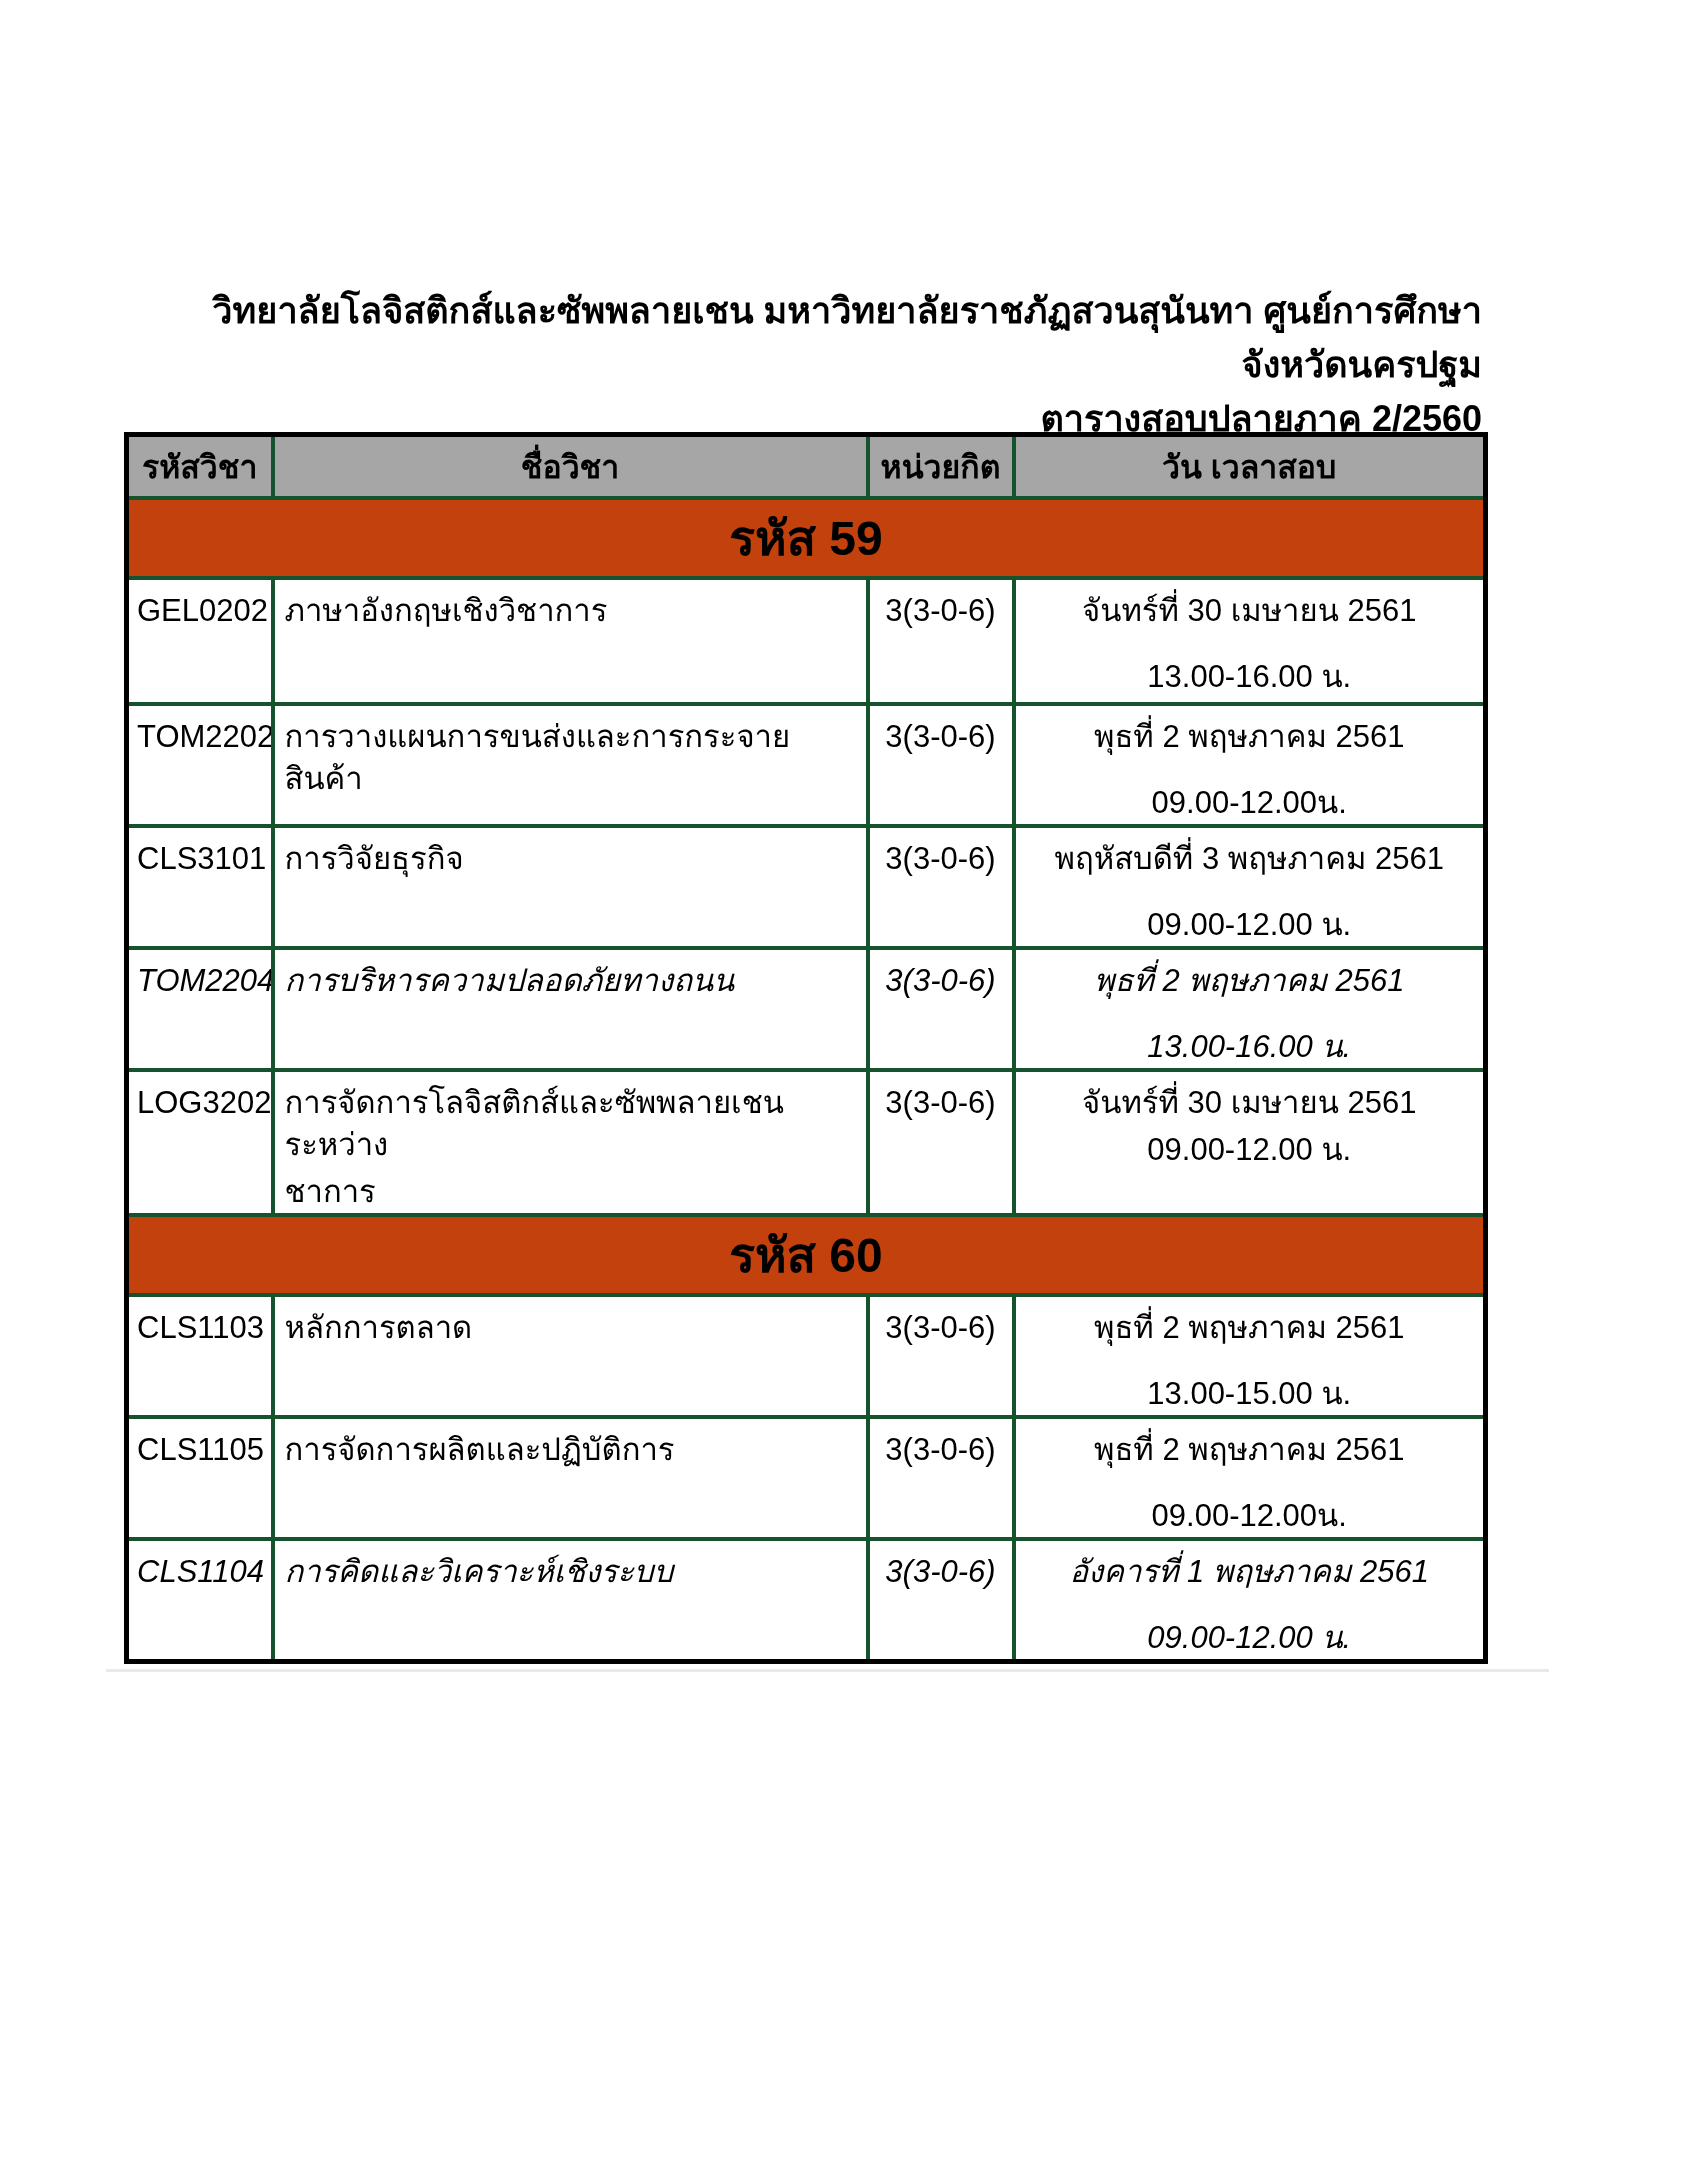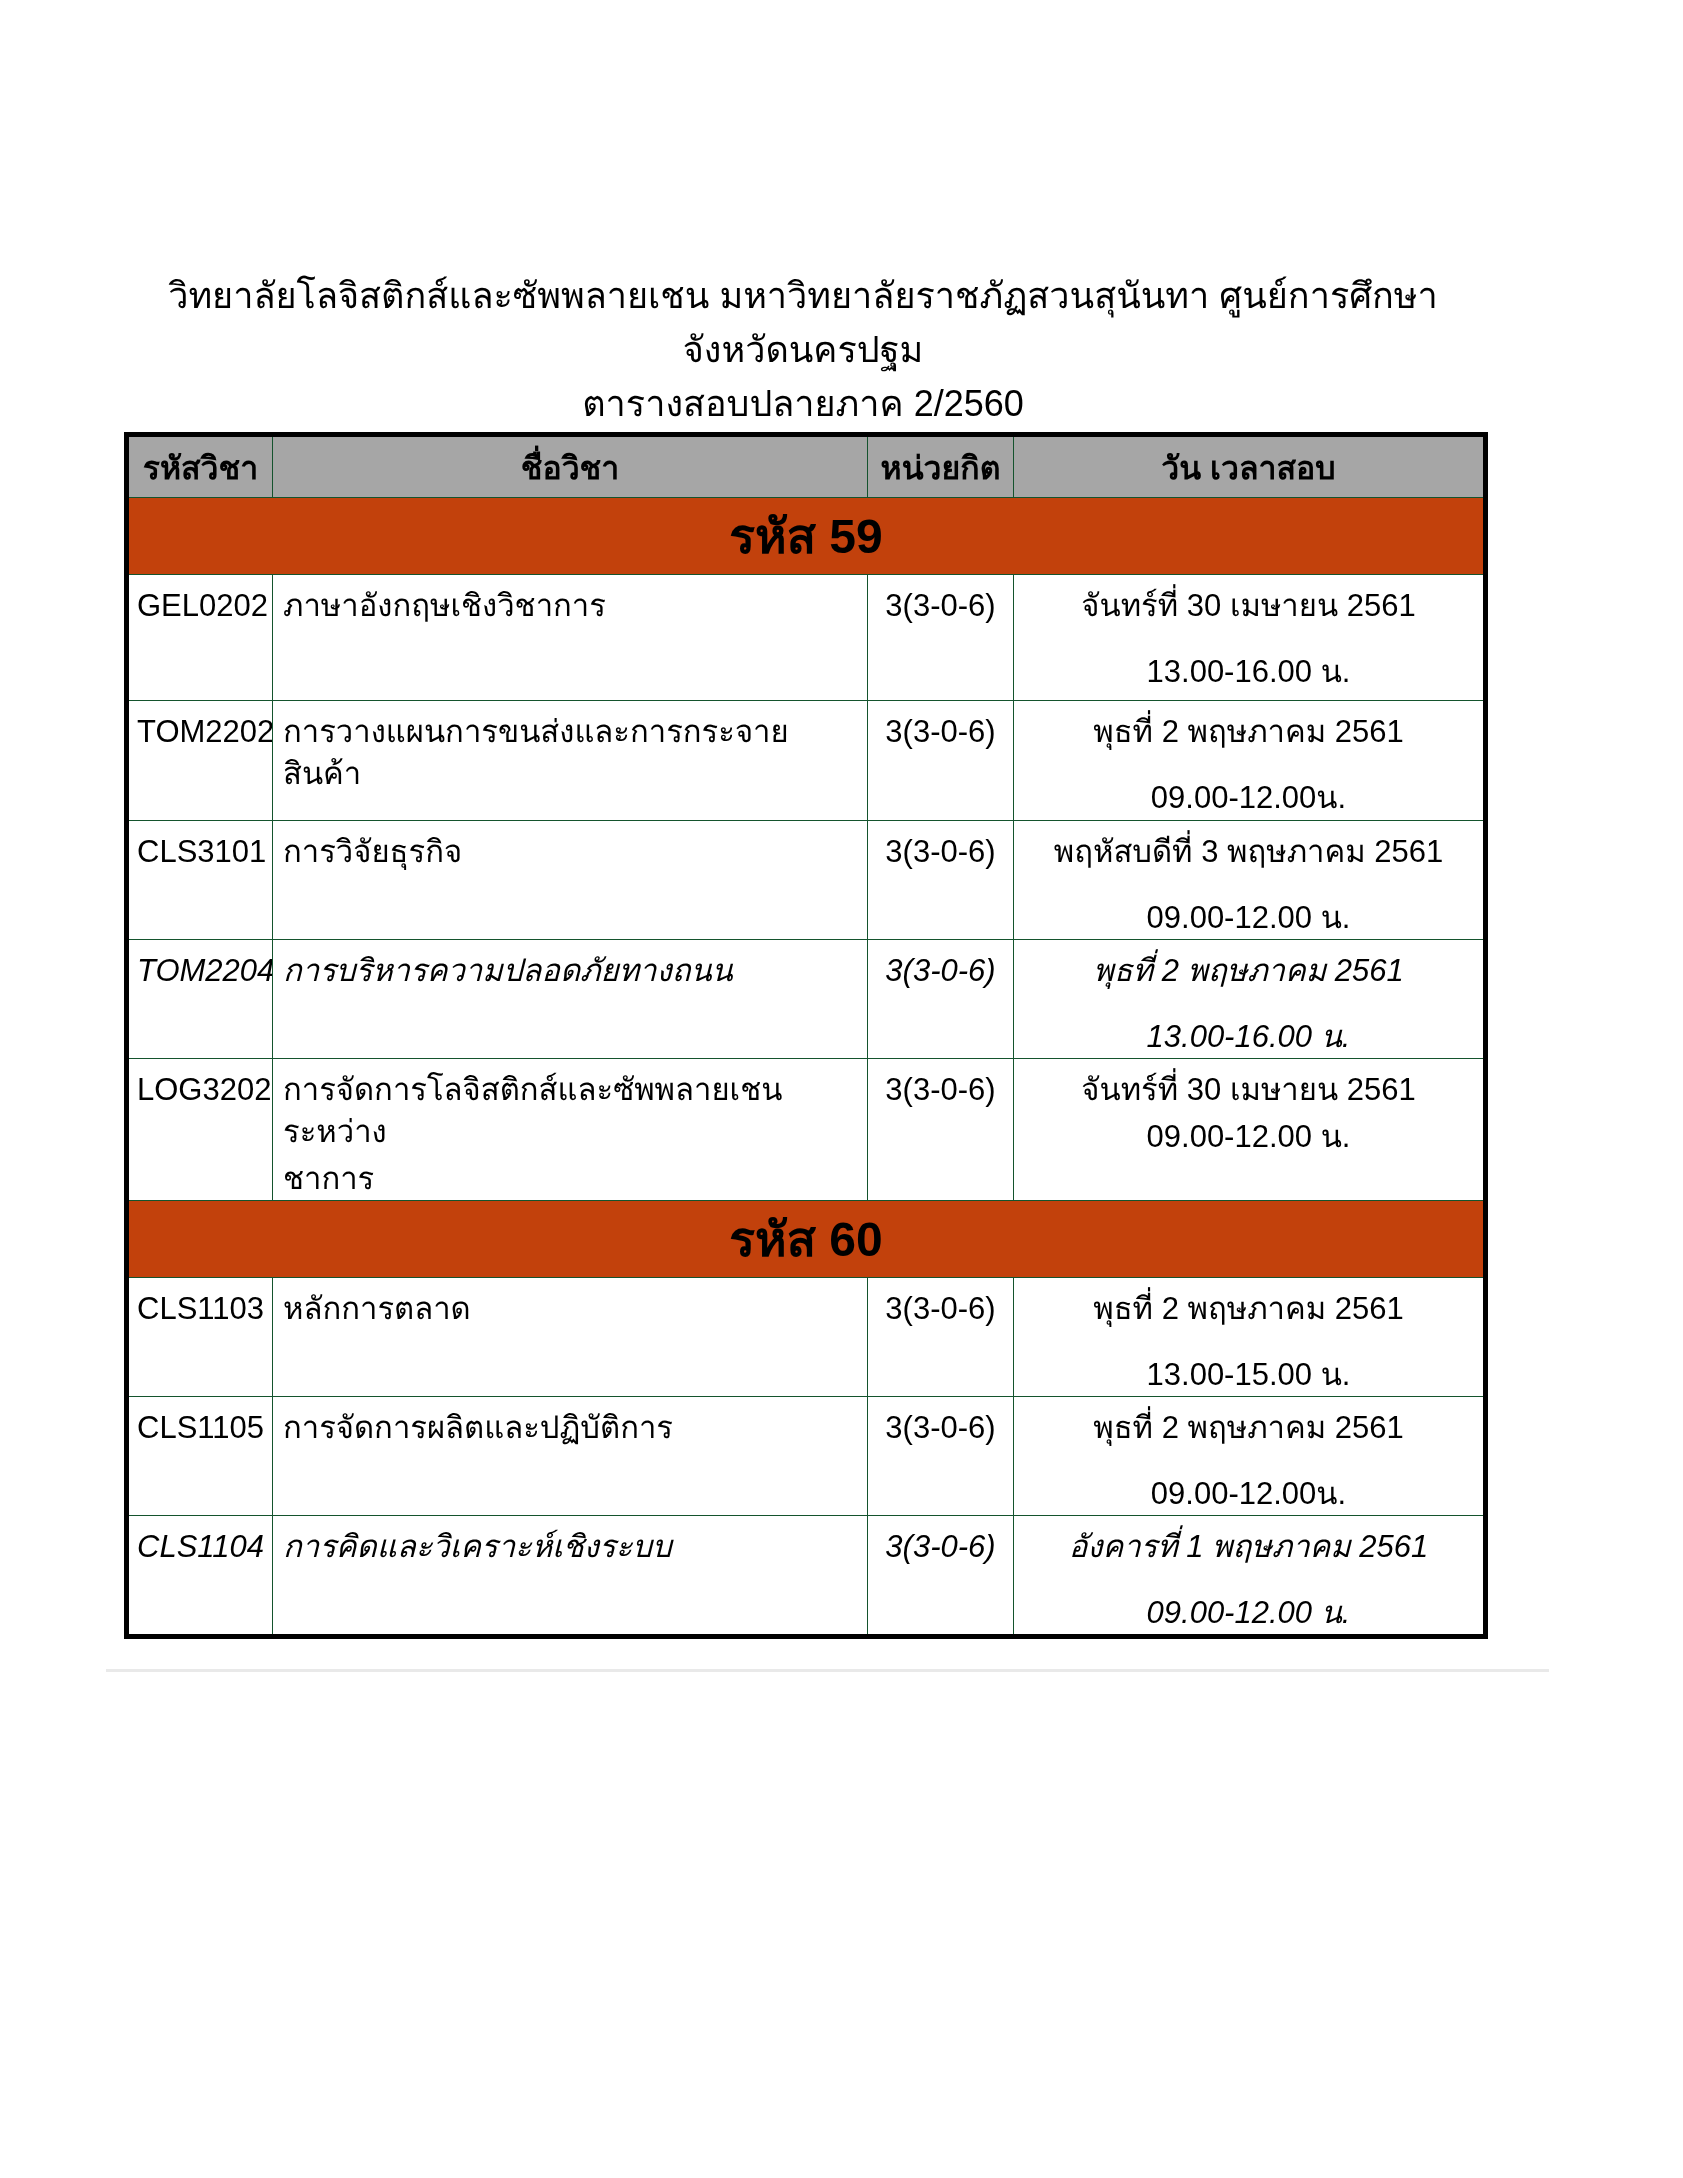--- a/index.html
+++ b/index.html
@@ -5,34 +5,34 @@
   * { margin: 0; padding: 0; box-sizing: border-box; }
   html, body { background: #ffffff; }
   body {
     width: 1683px; height: 2178px;
     position: relative;
     font-family: "Liberation Sans", sans-serif;
     color: #000000;
   }
   .titles {
     position: absolute;
-    left: 124px; top: 269px; width: 1358px;
-    text-align: center;
-    font-size: 36px; font-weight: normal;
+    left: 124px; top: 284px; width: 1358px;
+    text-align: right;
+    font-size: 36px; font-weight: bold;
   }
   .titles .title-line { line-height: 54px; }
   table.exam {
     position: absolute;
     left: 124px; top: 432px; width: 1358px;
     border-collapse: collapse;
     table-layout: fixed;
     border: 5px solid #000000;
   }
   table.exam th, table.exam td {
-    border: 1px solid #14532d;
+    border: 4px solid #14532d;
     vertical-align: top;
     overflow: hidden;
   }
   tr.hdr th {
     background: #a6a6a6;
     text-align: center; vertical-align: middle;
     font-size: 32px; font-weight: bold;
     height: 63px;
   }
   tr.section td {

